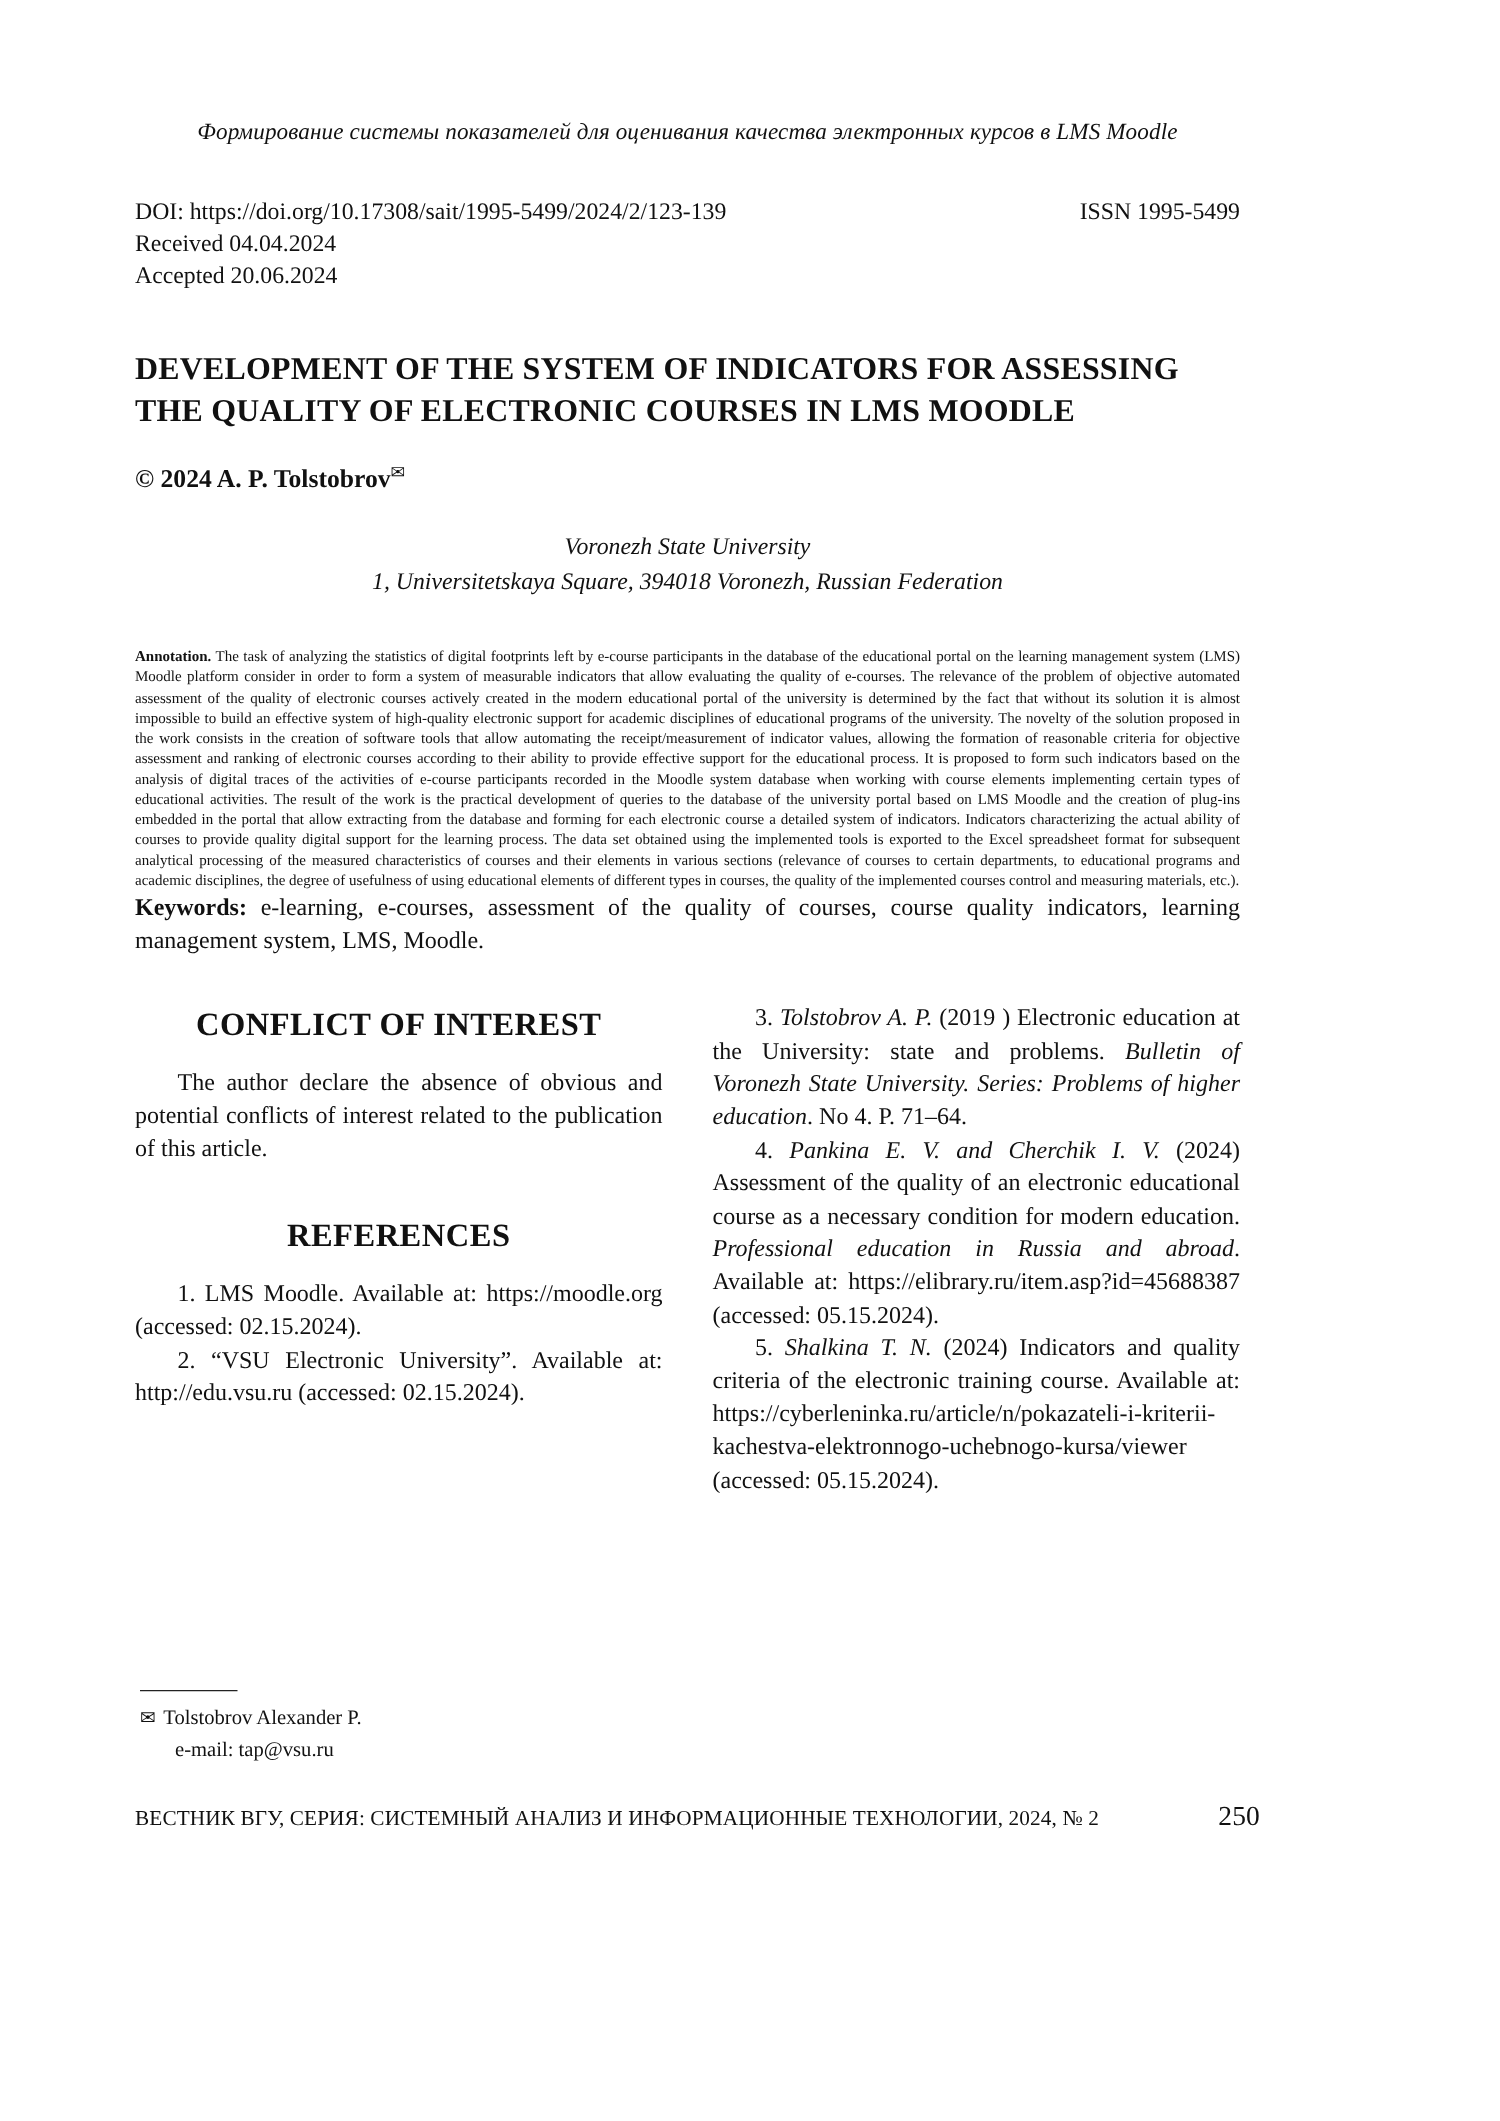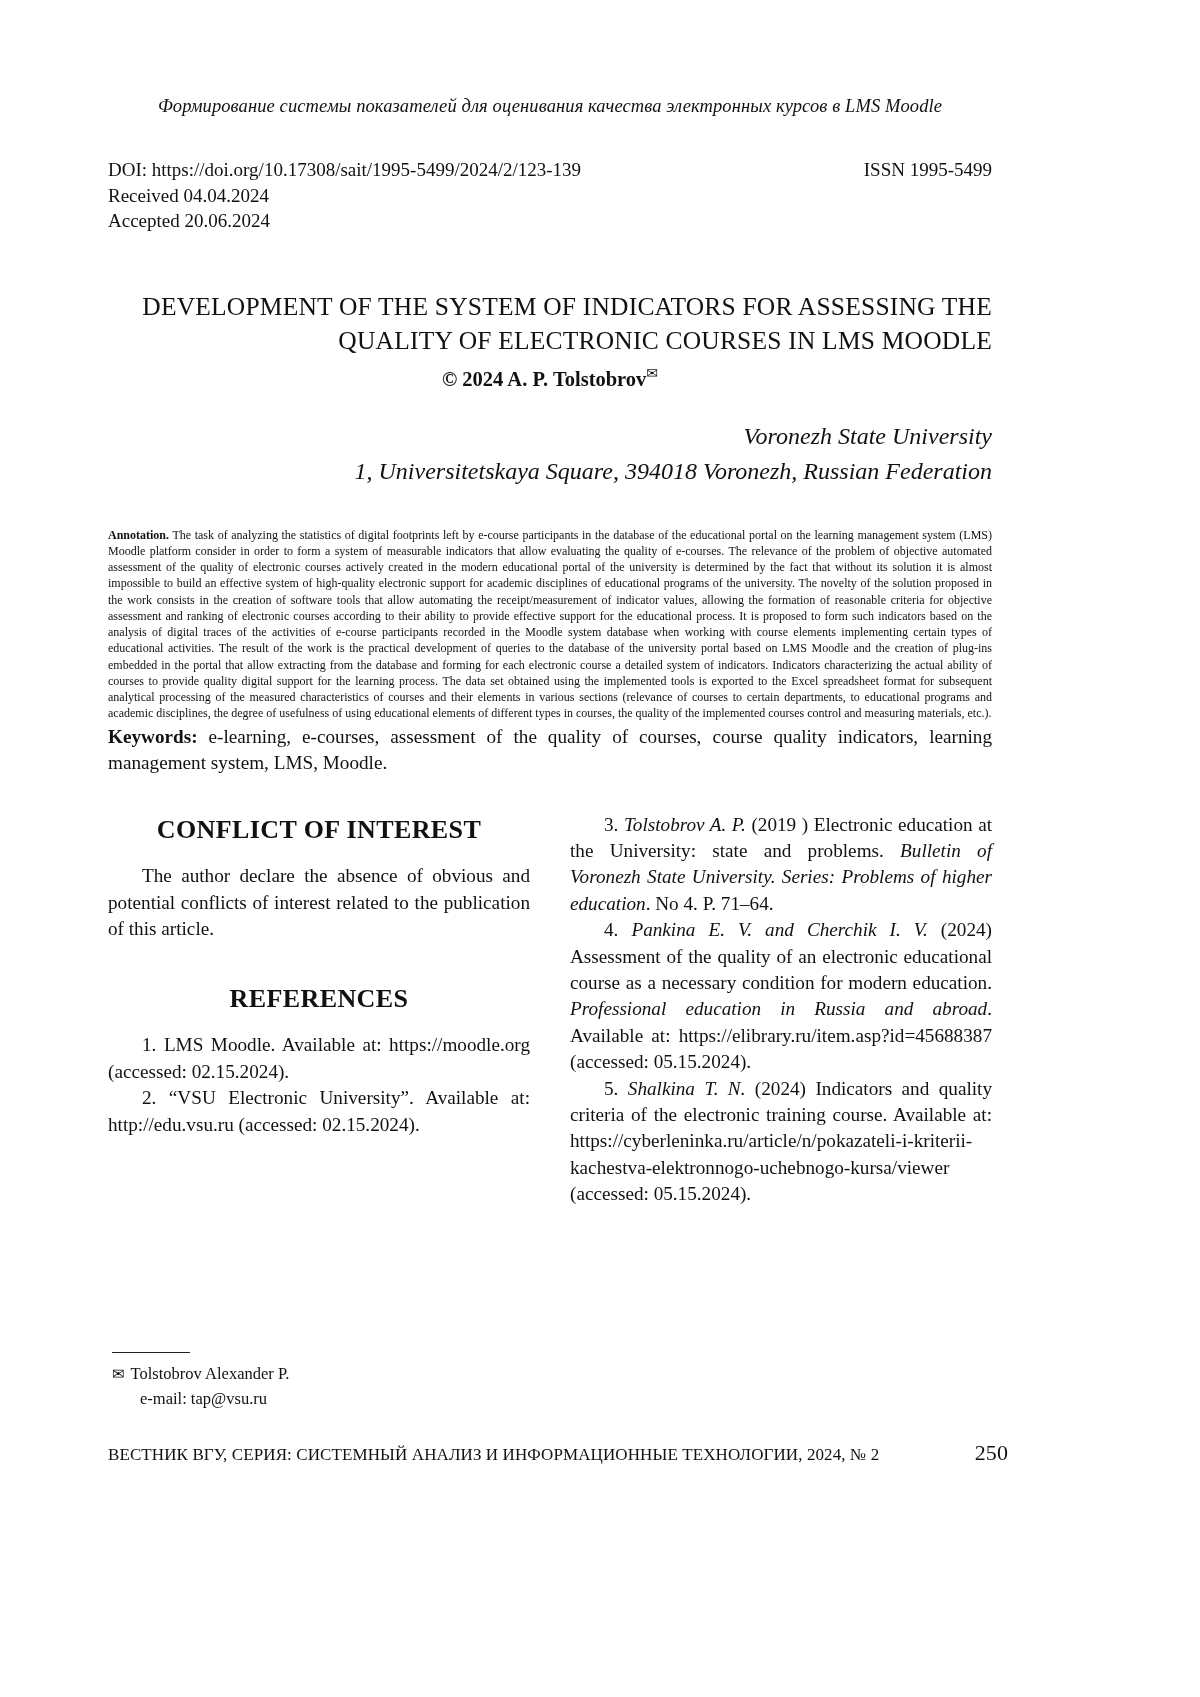--- a/index.html
+++ b/index.html
@@ -45,43 +45,42 @@
     justify-content: space-between;
     align-items: flex-start;
     font-size: 19px;
     line-height: 1.35;
   }
   .meta-left div { white-space: nowrap; }
   .meta-right { font-size: 19px; white-space: nowrap; padding-top: 0px; }
 
   
   .title {
-    text-align: right;
-    font-weight: normal;
+    text-align: left;
+    font-weight: bold;
     font-size: 25.5px;
     line-height: 1.32;
-    margin-top: 56px;
+    margin-top: 44px;
     letter-spacing: 0.2px;
   }
   .authors {
-    text-align: center;
     font-weight: bold;
     font-size: 20.5px;
-    margin-top: 8px;
+    margin-top: 24px;
   }
   .authors .env {
     font-weight: normal;
     font-size: 14px;
     vertical-align: super;
     letter-spacing: 0;
   }
   .affiliation {
-    text-align: right;
+    text-align: center;
     font-style: italic;
-    font-size: 24px;
+    font-size: 19px;
     line-height: 1.45;
     margin-top: 28px;
   }
 
   
   .abstract {
     margin-top: 38px;
     font-size: 12px;
     line-height: 1.355;
     text-align: justify;

